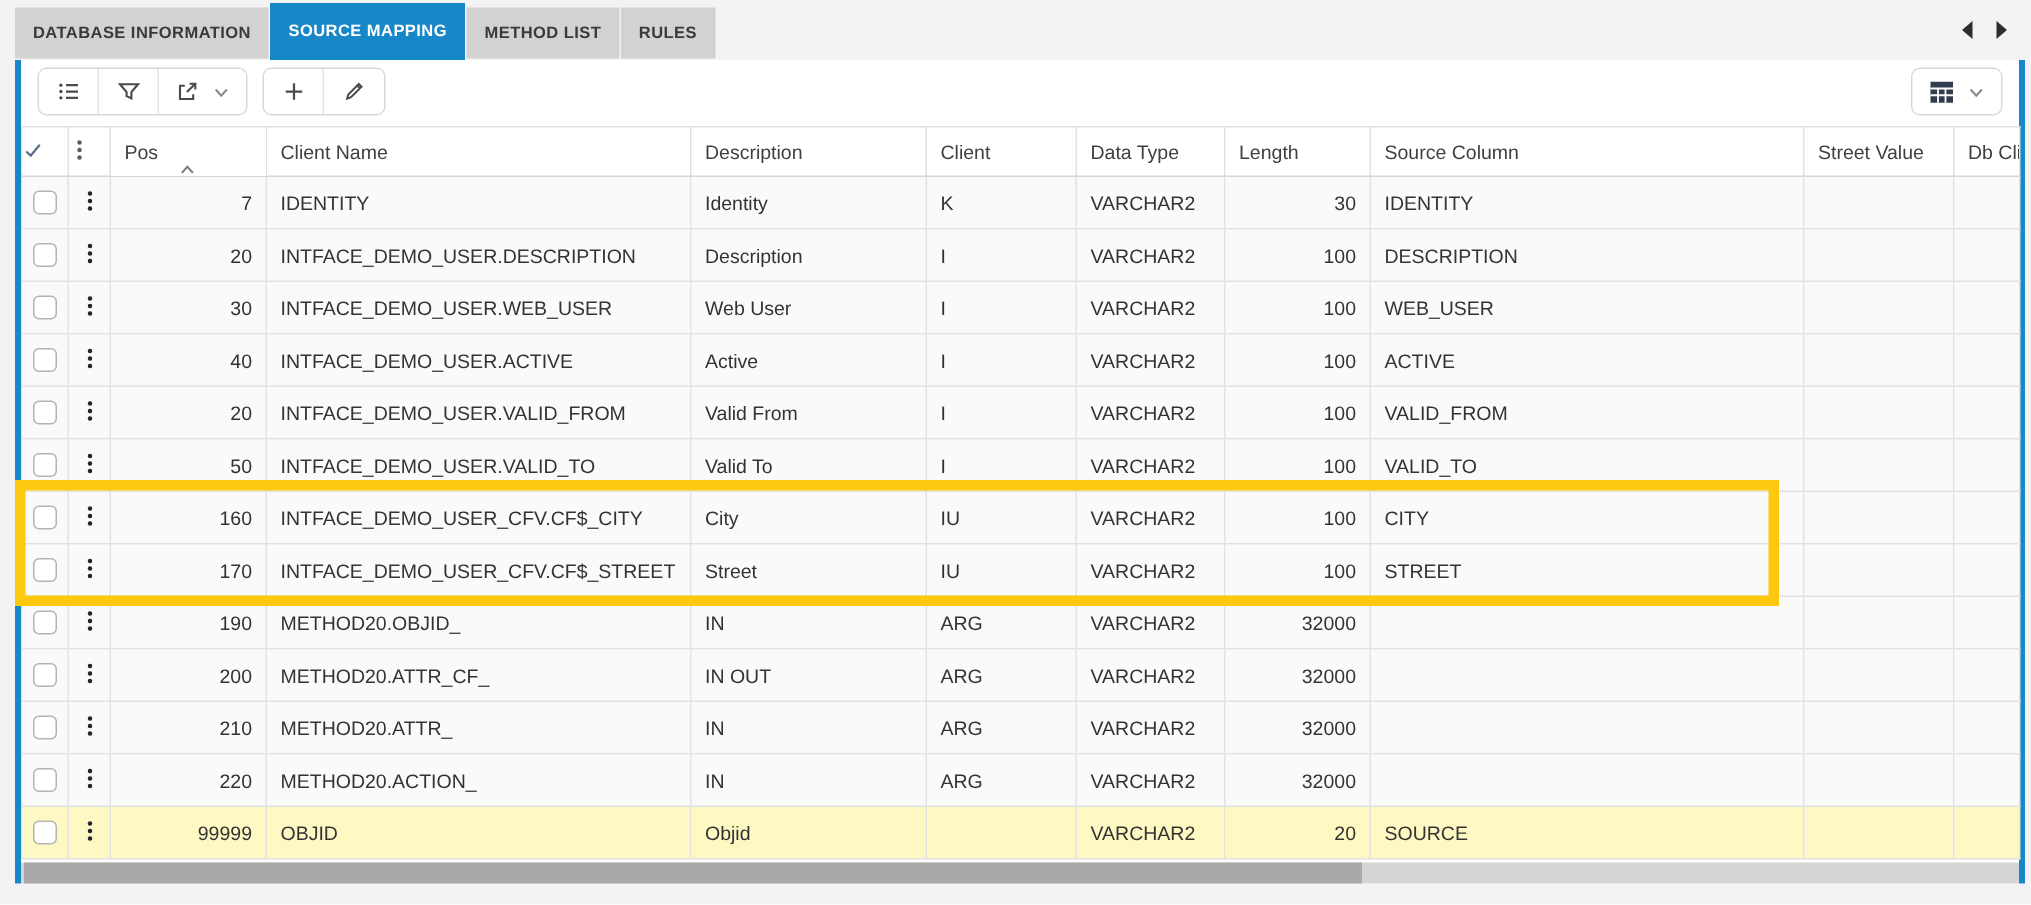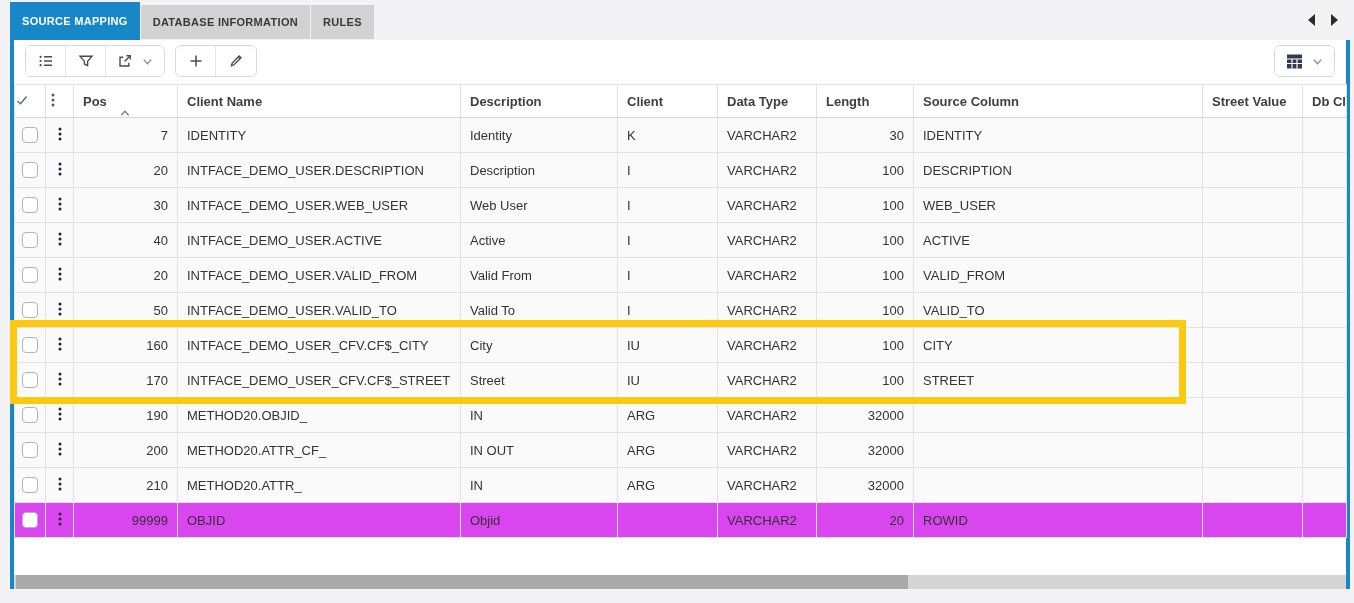--- a/index.html
+++ b/index.html
@@ -27,45 +27,46 @@
   .btn-group { display:inline-flex; border:1px solid #d8d8d8; border-radius:6px; background:#fff; overflow:hidden; }
   .tbtn { min-width:40px; height:30px; display:flex; align-items:center; justify-content:center; gap:7px;
           padding:0 10px; border-right:1px solid #e5e5e5; cursor:pointer; background:#fff; }
   .btn-group .tbtn:last-child { border-right:none; }
   .tbtn svg { display:block; }
 
   
   .grid { width:1332px; margin-top:2px; border-collapse:collapse; table-layout:fixed;
           font-size:13px; color:#333; }
   .grid th, .grid td { border:1px solid #e2e2e2; padding:0 9px; overflow:hidden; white-space:nowrap; }
-  .grid th { height:33px; font-weight:700; color:#3f3f3f; text-align:left; background:#fff; border-bottom:1px solid #d6d6d6; }
+  .grid th { height:33px; font-weight:400; color:#3f3f3f; text-align:left; background:#fff; border-bottom:1px solid #d6d6d6; }
   .grid td { height:35px; background:#fafafa; }
-  .grid tr.footer td { background:#d946ef; }
+  .grid tr.footer td { background:#fef9c3; }
   .al-r { text-align:right; }
   .cell-check, .cell-dots { text-align:center; padding:0 !important; }
   .checkbox { width:16px; height:16px; border:1px solid #b3b3b3; border-radius:4px; background:#fff;
               display:inline-block; vertical-align:middle; cursor:pointer; }
   .th-pos { position:relative; }
   .th-pos .sort { position:absolute; left:50%; bottom:0; transform:translateX(-60%); line-height:0; }
 
   
   .hl { position:absolute; left:-4px; top:280px; width:1176px; height:84px;
         border:7px solid #FCC90F; pointer-events:none; z-index:5; }
 
   
   .hscroll { position:absolute; left:0; bottom:0; width:1332px; height:14px; background:#d5d5d5; cursor:pointer; }
   .hscroll .thumb { position:absolute; left:2px; top:0; width:67%; height:14px; background:#a9a9a9; cursor:grab; }
 </style>
 </head>
 <body>
 
 <div class="page">
   <div class="tabbar" id="tabbar">
+      <div class="tab">DATABASE INFORMATION</div>
       <div class="tab active">SOURCE MAPPING</div>
-      <div class="tab">DATABASE INFORMATION</div>
+      <div class="tab">METHOD LIST</div>
       <div class="tab">RULES</div>
     </div>
   <div class="tab-arrows">
     <div class="arr left"></div>
     <div class="arr right"></div>
   </div>
 
   <div class="panel">
     <div class="toolbar">
       <div class="tb-left" id="tb-left">
@@ -391,36 +392,55 @@
             <td class="al-r">210</td>
             <td>METHOD20.ATTR_</td>
             <td>IN</td>
             <td>ARG</td>
             <td>VARCHAR2</td>
             <td class="al-r">32000</td>
             <td></td>
             <td></td>
             <td></td>
           </tr>
+          <tr>
+            <td class="cell-check"><span class="checkbox"></span></td>
+            <td class="cell-dots"><span style="cursor:pointer"><svg width="14" height="18" viewBox="0 0 14 18">
+                  <g fill="#20262e">
+                    <circle cx="7" cy="4" r="1.5"></circle>
+                    <circle cx="7" cy="9" r="1.5"></circle>
+                    <circle cx="7" cy="14" r="1.5"></circle>
+                  </g>
+                </svg></span></td>
+            <td class="al-r">220</td>
+            <td>METHOD20.ACTION_</td>
+            <td>IN</td>
+            <td>ARG</td>
+            <td>VARCHAR2</td>
+            <td class="al-r">32000</td>
+            <td></td>
+            <td></td>
+            <td></td>
+          </tr>
           <tr class="footer">
             <td class="cell-check"><span class="checkbox"></span></td>
             <td class="cell-dots"><span style="cursor:pointer"><svg width="14" height="18" viewBox="0 0 14 18">
                   <g fill="#20262e">
                     <circle cx="7" cy="4" r="1.5"></circle>
                     <circle cx="7" cy="9" r="1.5"></circle>
                     <circle cx="7" cy="14" r="1.5"></circle>
                   </g>
                 </svg></span></td>
             <td class="al-r">99999</td>
             <td>OBJID</td>
             <td>Objid</td>
             <td></td>
             <td>VARCHAR2</td>
             <td class="al-r">20</td>
-            <td>ROWID</td>
+            <td>SOURCE</td>
             <td></td>
             <td></td>
           </tr>
         </tbody>
     </table>
 
     <div class="hl" id="hl" style="border-color: rgb(252, 201, 15); top: 280px; height: 84px;"></div>
 
     <div class="hscroll">
       <div class="thumb"></div>

